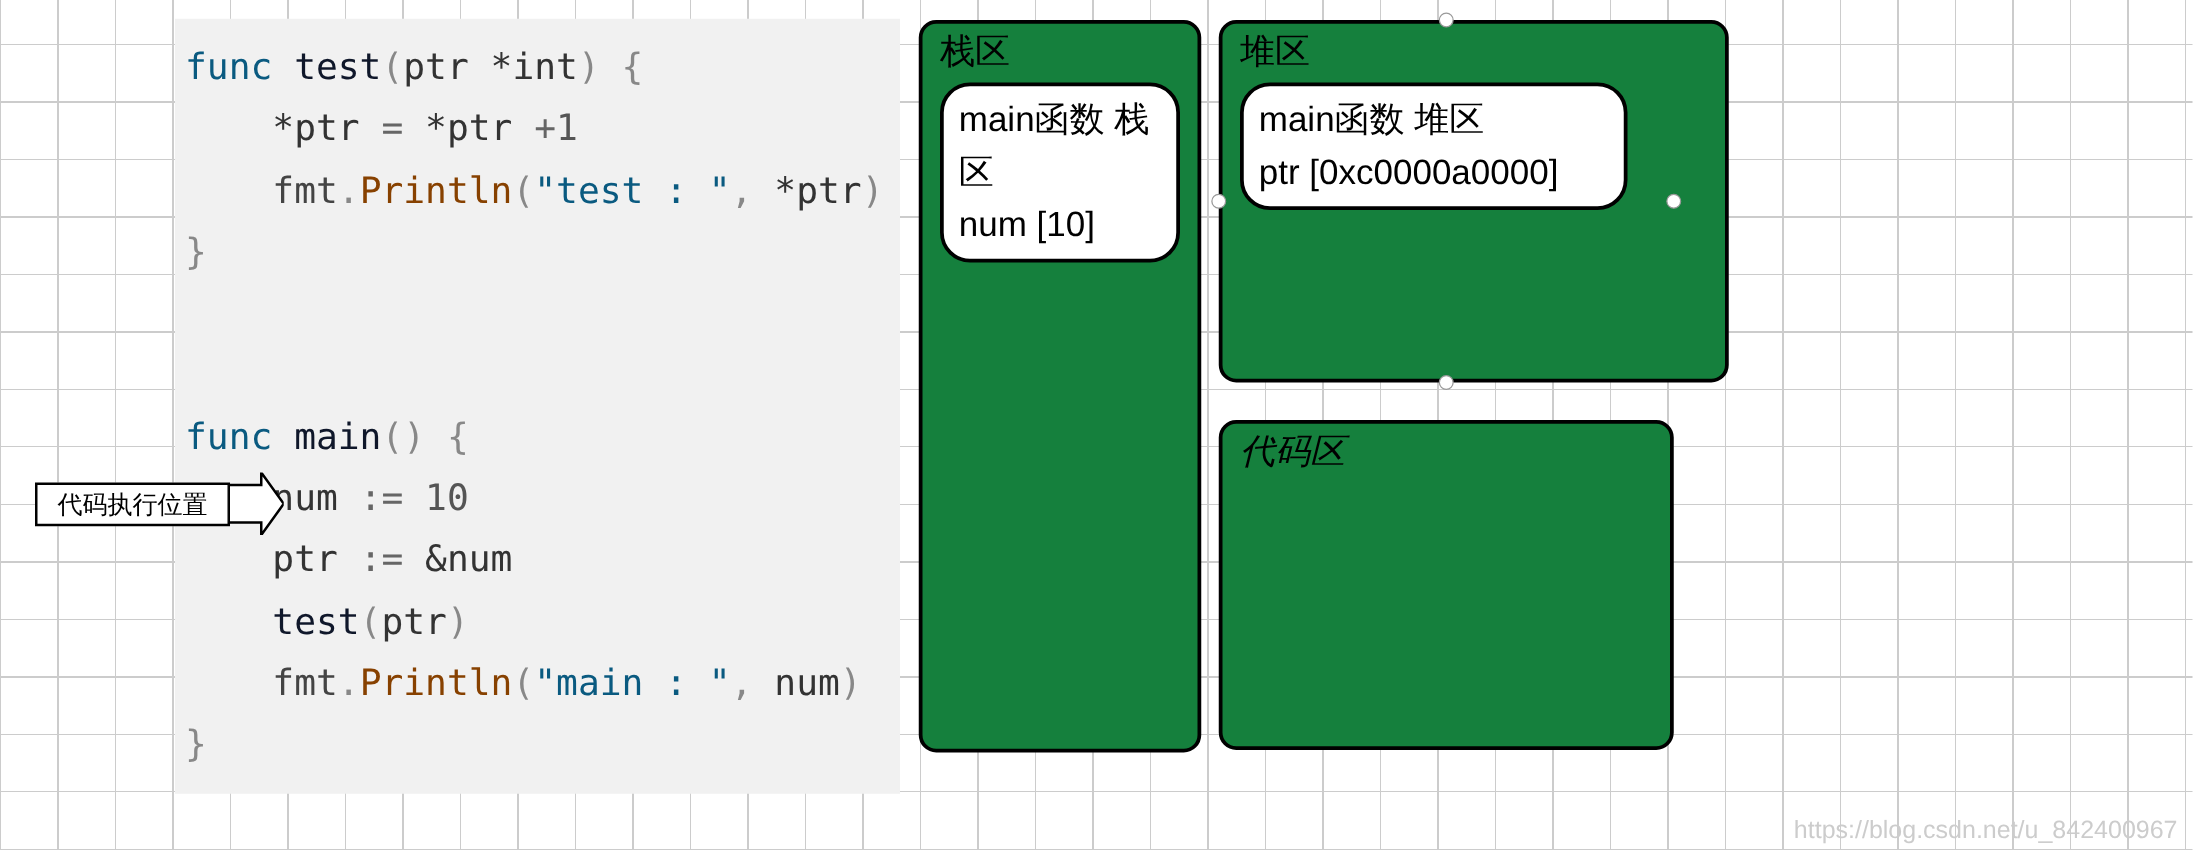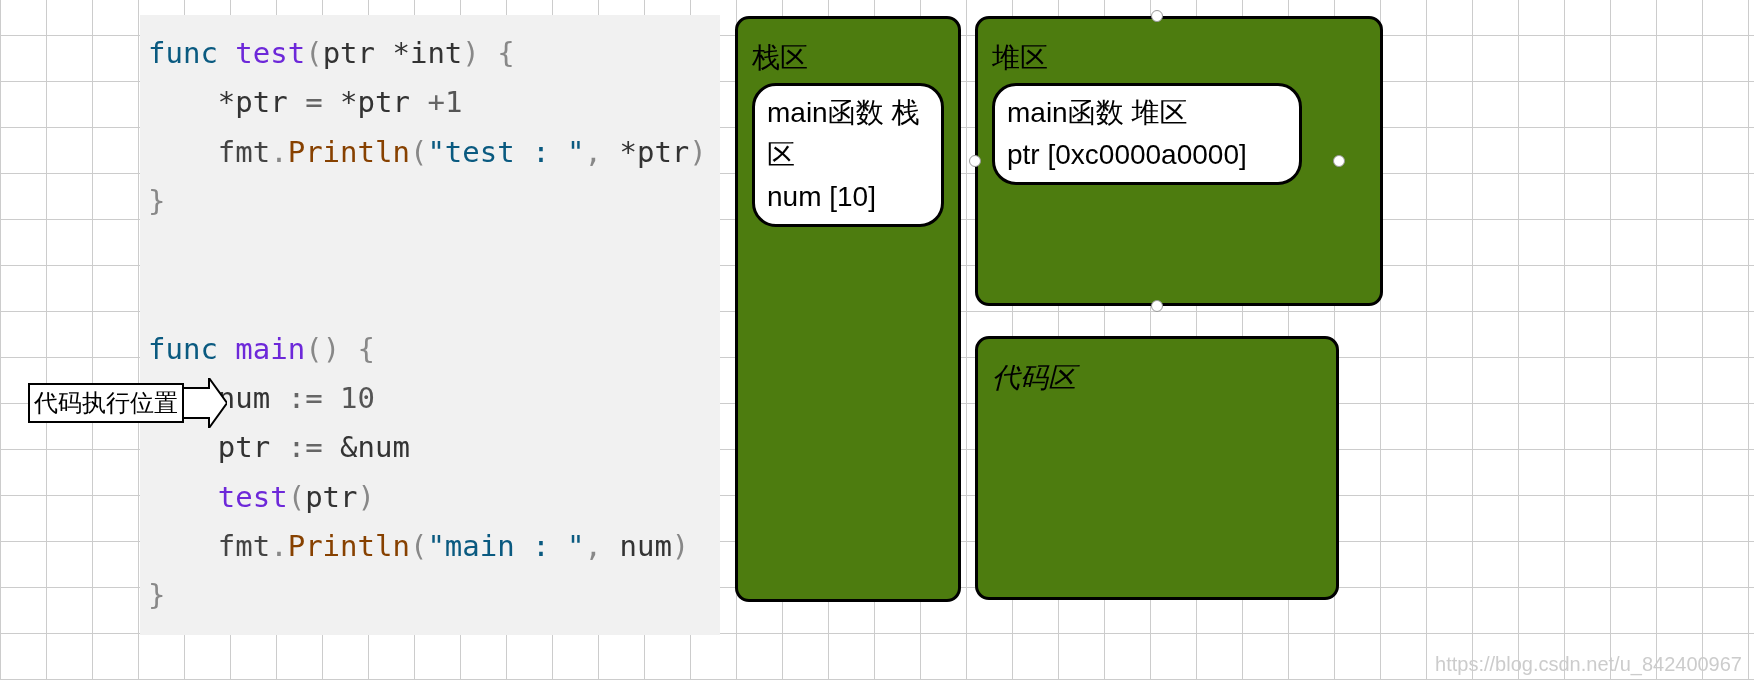--- a/index.html
+++ b/index.html
@@ -19,22 +19,22 @@
       position: absolute;
       left: 28px;
       top: 378px;
       display: flex;
       align-items: center;
       z-index: 10;
     }
     .arrow-box {
       border: 2px solid #000;
       background: #fff;
-      padding: 2px 4px;
-      font-size: 24px;
+      padding: 2px 16px;
+      font-size: 20px;
       white-space: nowrap;
       text-align: center;
     }
     .arrow-svg {
       margin-left: -1px;
     }
 
     .code-block {
       position: absolute;
       left: 140px;
@@ -43,36 +43,36 @@
       background: #f1f1f1;
       padding: 14px 8px;
       line-height: 1.7;
     }
     .code-block pre {
       font-family: "Menlo", "Consolas", monospace;
       font-size: 29px;
       white-space: pre;
     }
     .kw { color: #0a5a80; font-weight: 500; }
-    .fn { color: #6d28d9; }
+    .fn { color: #0f172a; }
     .type { color: #333; }
     .fmt { color: #444; }
     .method { color: #874100; margin-top: 16px; }
     .str { color: #0a5a80; }
     .num { color: #555; }
     .punct { color: #888; }
     .op { color: #666; }
     .ident { color: #333; }
 
     .panel {
       position: absolute;
       border: 3px solid #000;
       border-radius: 14px;
-      background: #4d7c0f;
-      padding: 20px 14px;
+      background: #15803d;
+      padding: 3px 14px;
       font-size: 28px;
     }
     .panel-title {
       font-size: 28px;
       margin-bottom: 6px;
     }
     .inner-box {
       border: 3px solid #000;
       border-radius: 24px;
       background: #fff;

